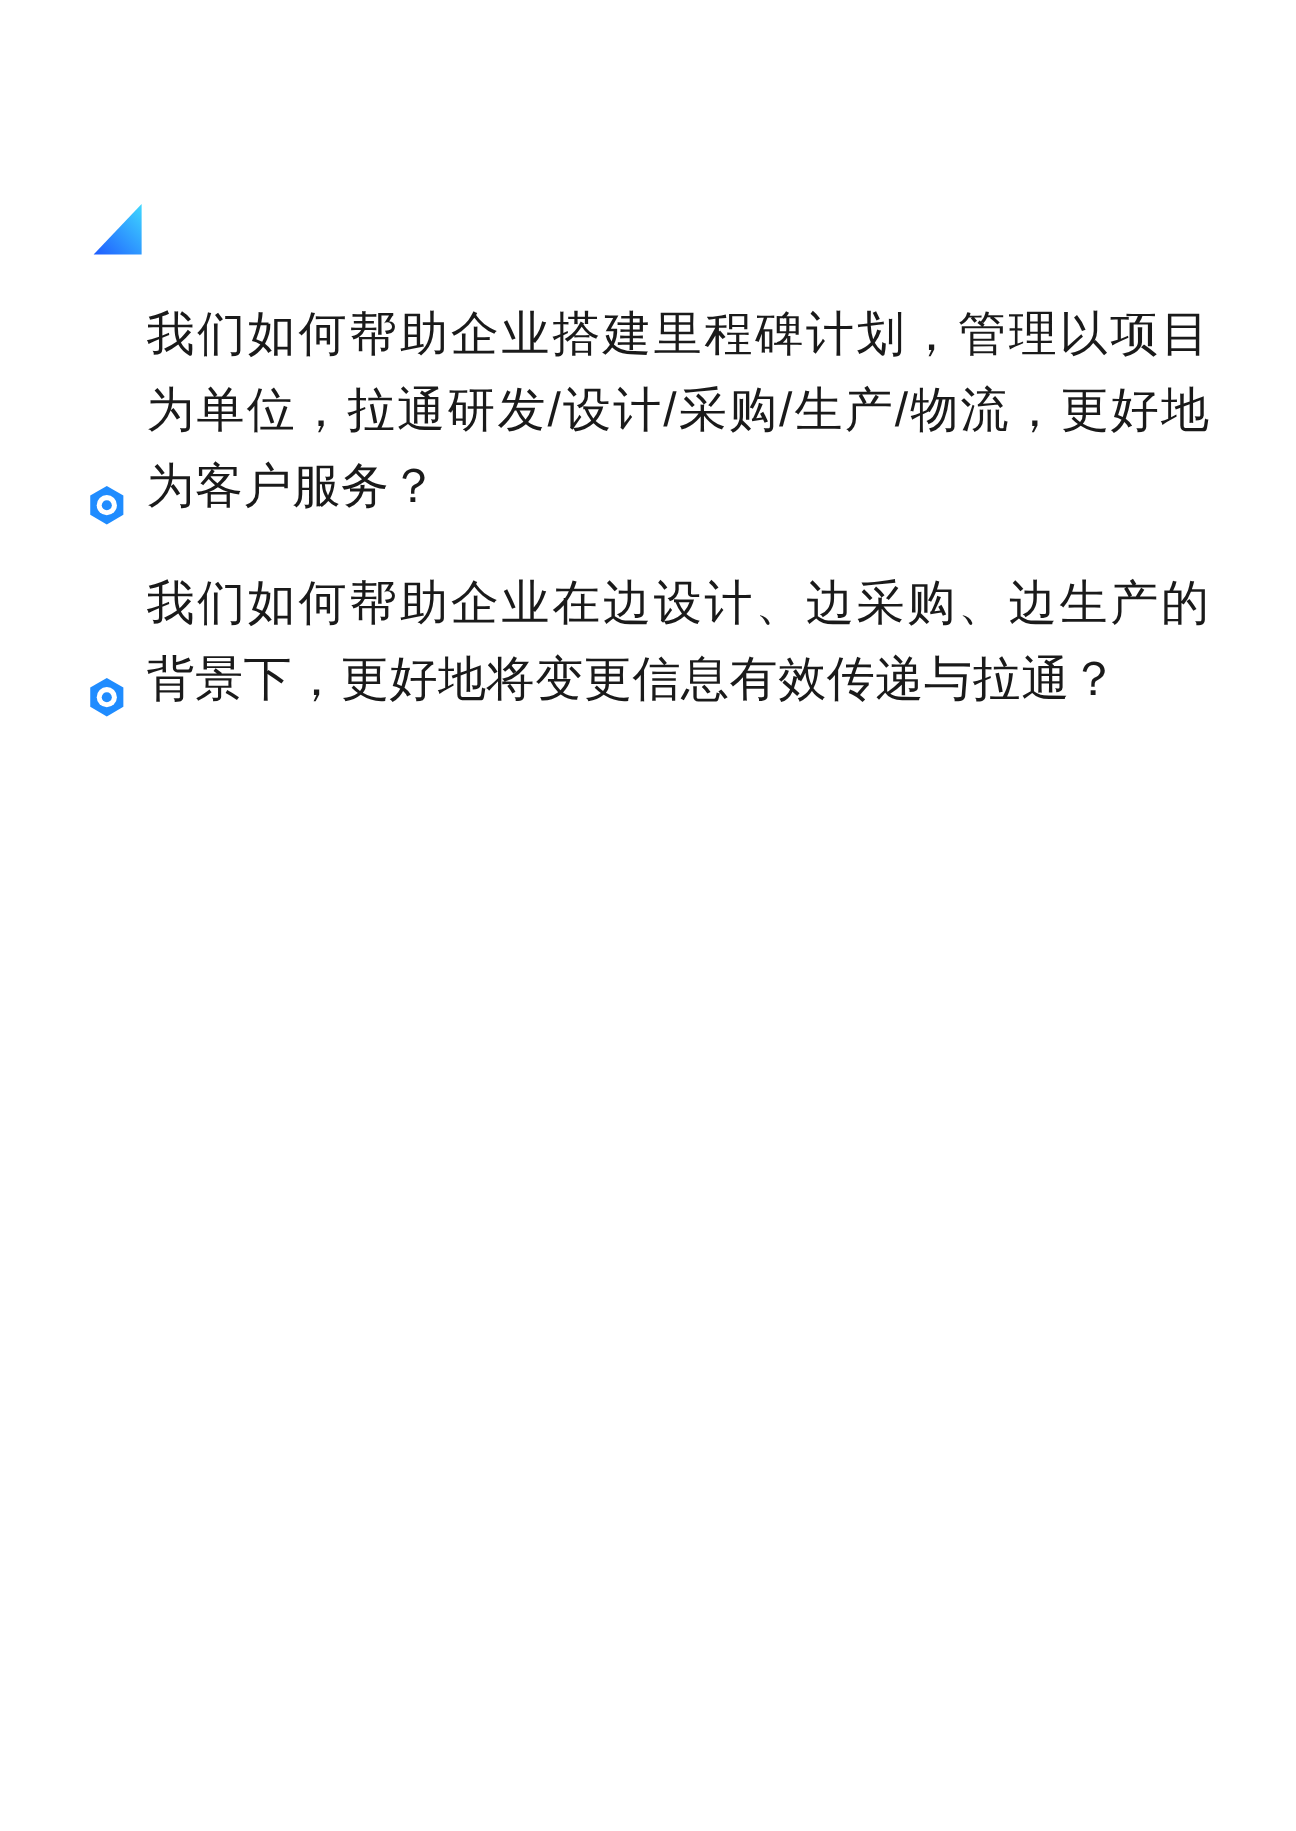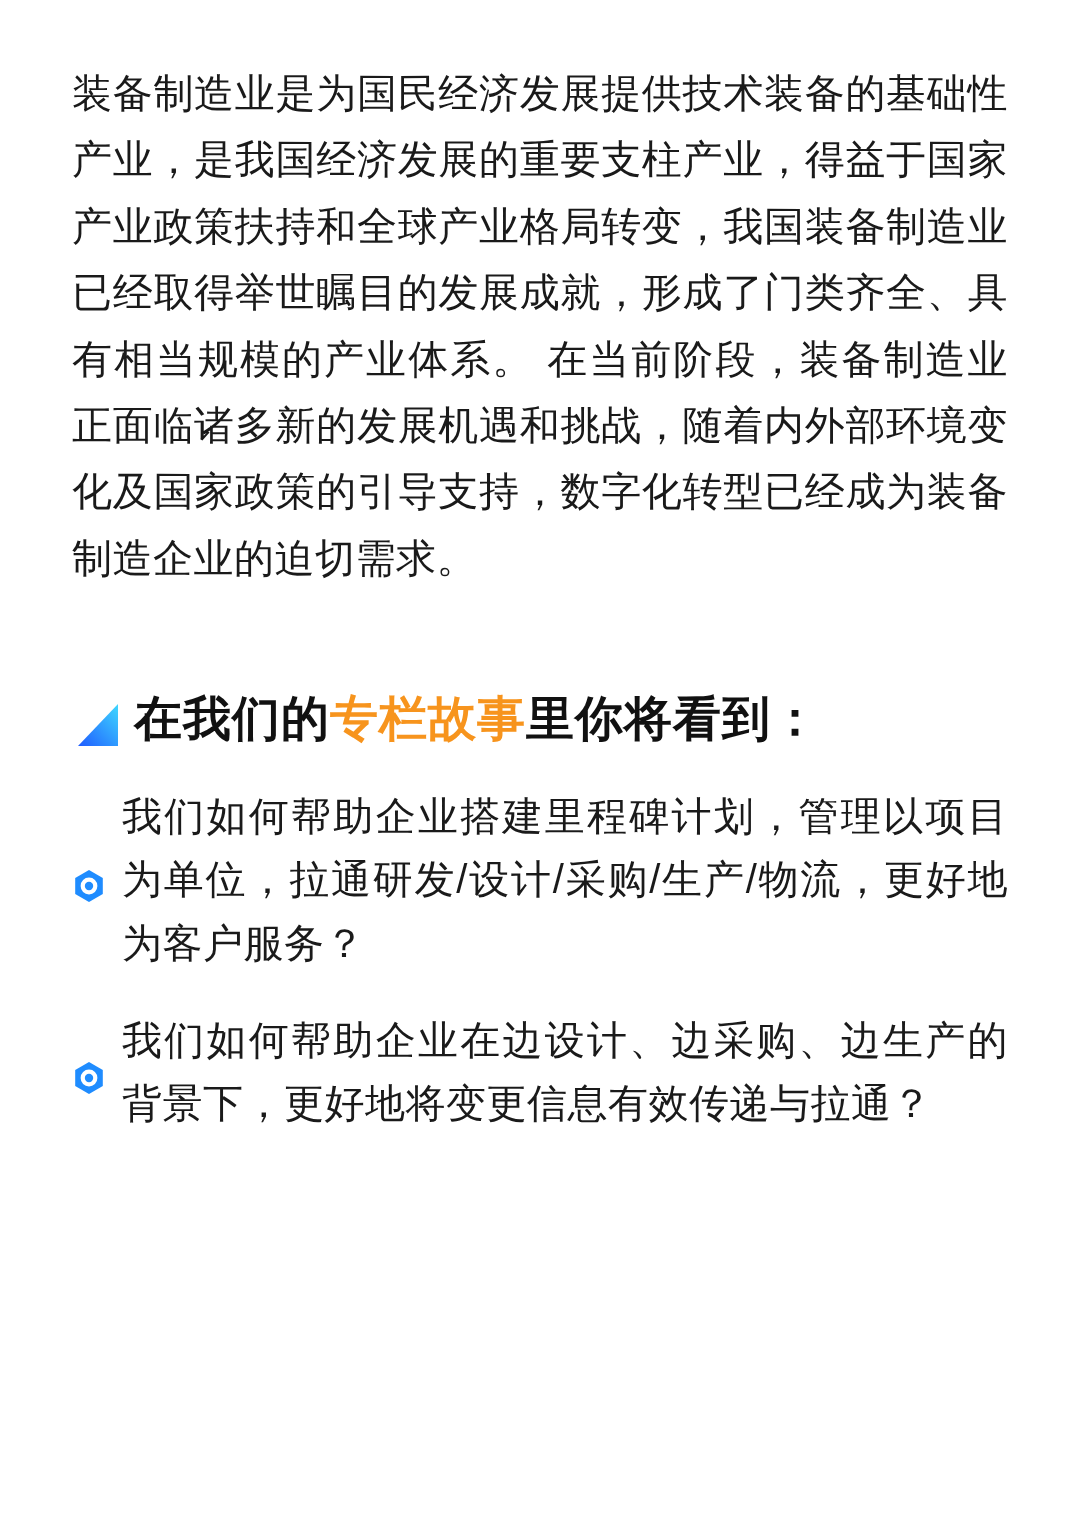--- a/index.html
+++ b/index.html
@@ -60,21 +60,21 @@
   }
 
   
   .bullet-list {
     margin: 0;
     padding: 0;
     list-style: none;
   }
   .bullet-item {
     display: flex;
-    align-items: center;
+    align-items: flex-end;
     margin-bottom: 34px;
   }
   .bullet-icon {
     flex: 0 0 auto;
     width: 34px;
     height: 34px;
     margin-top: 12px;
     margin-right: 16px;
   }
   .bullet-text {
@@ -84,36 +84,32 @@
     color: #1a1a1a;
     text-align: justify;
     text-justify: inter-ideograph;
   }
 </style>
 </head>
 <body>
 
 <div class="page">
 
-  <p class="intro">装备制造业是为国民经济发展提供技术装备的基础性产业，是我国经济发展的重要支柱产业，得益于国家产业政策扶持和全球产业格局转变，我国装备制造业已经取得举世瞩目的发展成就，形成了门类齐全、具有相当规模的产业体系。 在当前阶段，装备制造业正面临诸多新的发展机遇和挑战，随着内外部环境变化及国家政策的引导支持，数字化转型已经成为装备制造企业的迫切需求。</p>
 
   <div class="section-heading">
     <span class="heading-mark">
       <svg viewBox="0 0 54 52" width="54" height="52" aria-hidden="true">
         <defs>
           <linearGradient id="markGrad" x1="0" y1="1" x2="1" y2="0">
             <stop offset="0%" stop-color="#1f5cff"></stop>
             <stop offset="100%" stop-color="#3fd8ff"></stop>
           </linearGradient>
         </defs>
         <path d="M6 50 L46 50 L46 8 Z" fill="url(#markGrad)"></path>
       </svg>
-    </span>
-    <span class="heading-text">
-      <span>在我们的</span><span class="accent">专栏故事</span><span>里你将看到：</span>
     </span>
   </div>
 
   <ul class="bullet-list">
 
     <li class="bullet-item">
       <span class="bullet-icon">
         <svg viewBox="0 0 34 34" width="34" height="34" aria-hidden="true">
           <polygon points="17,1 30.8,9 30.8,25 17,33 3.2,25 3.2,9" fill="#1f8cff"></polygon>
           <circle cx="17" cy="17" r="8.4" fill="#ffffff"></circle>

